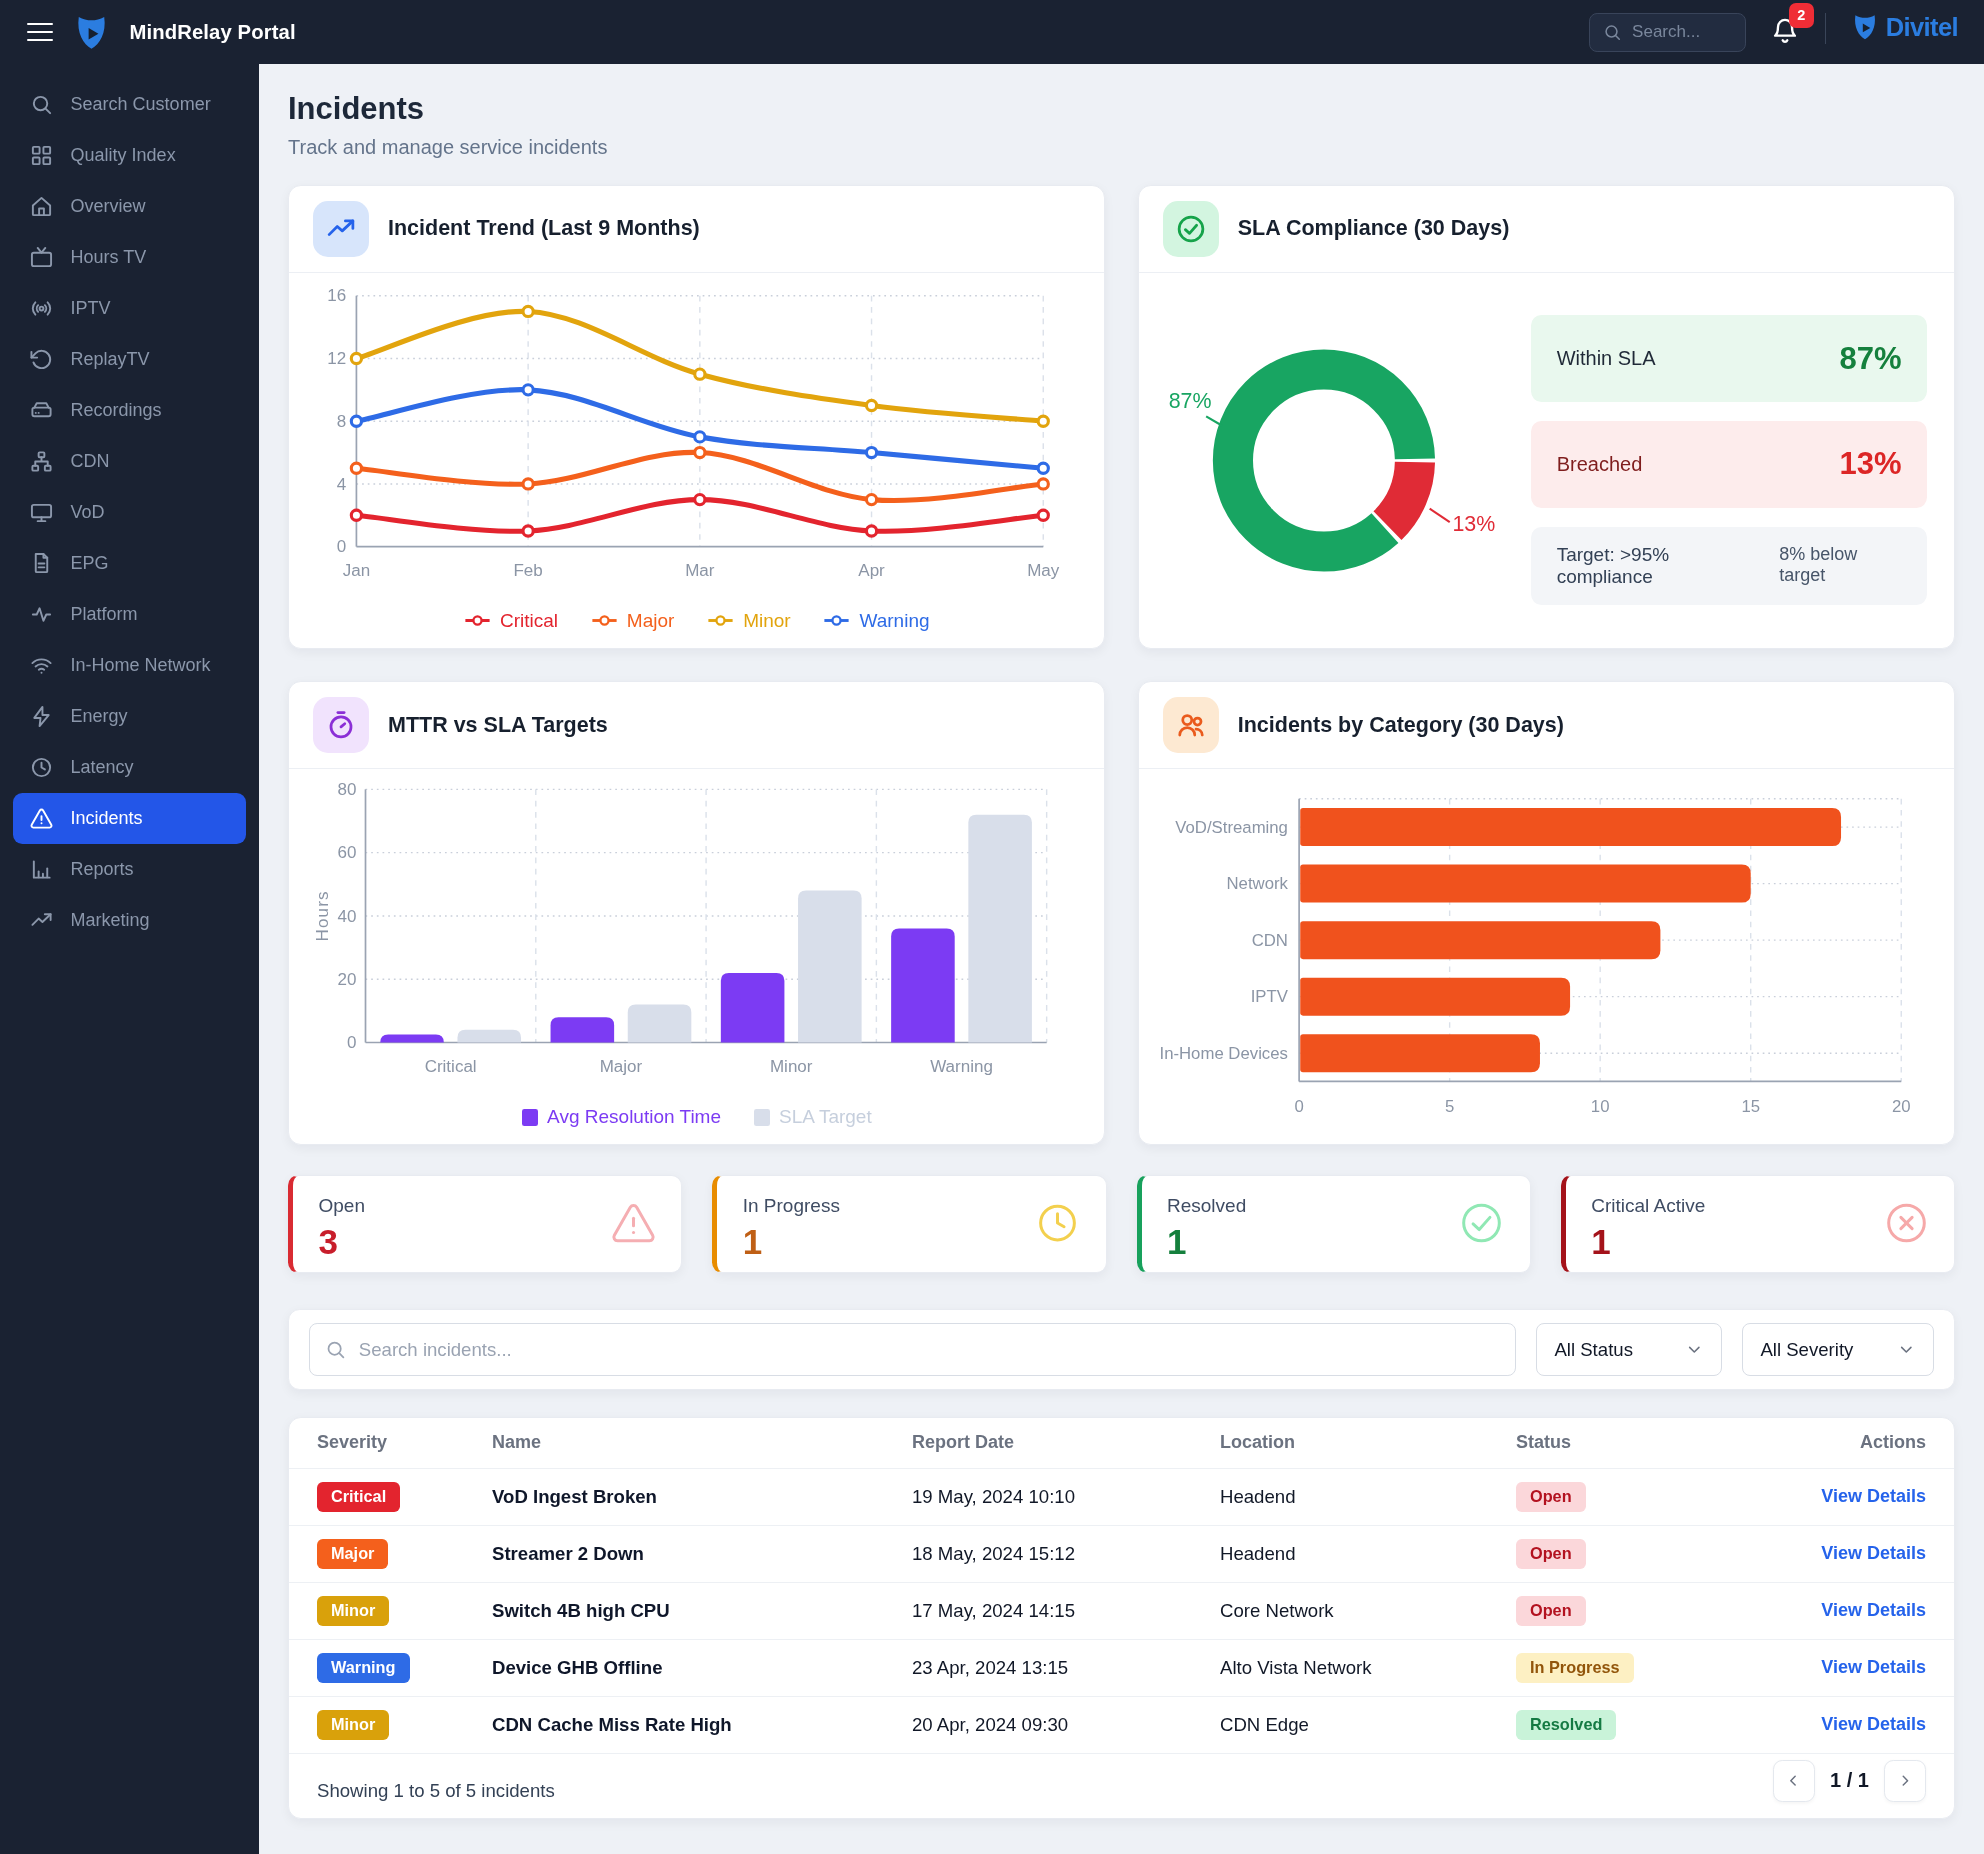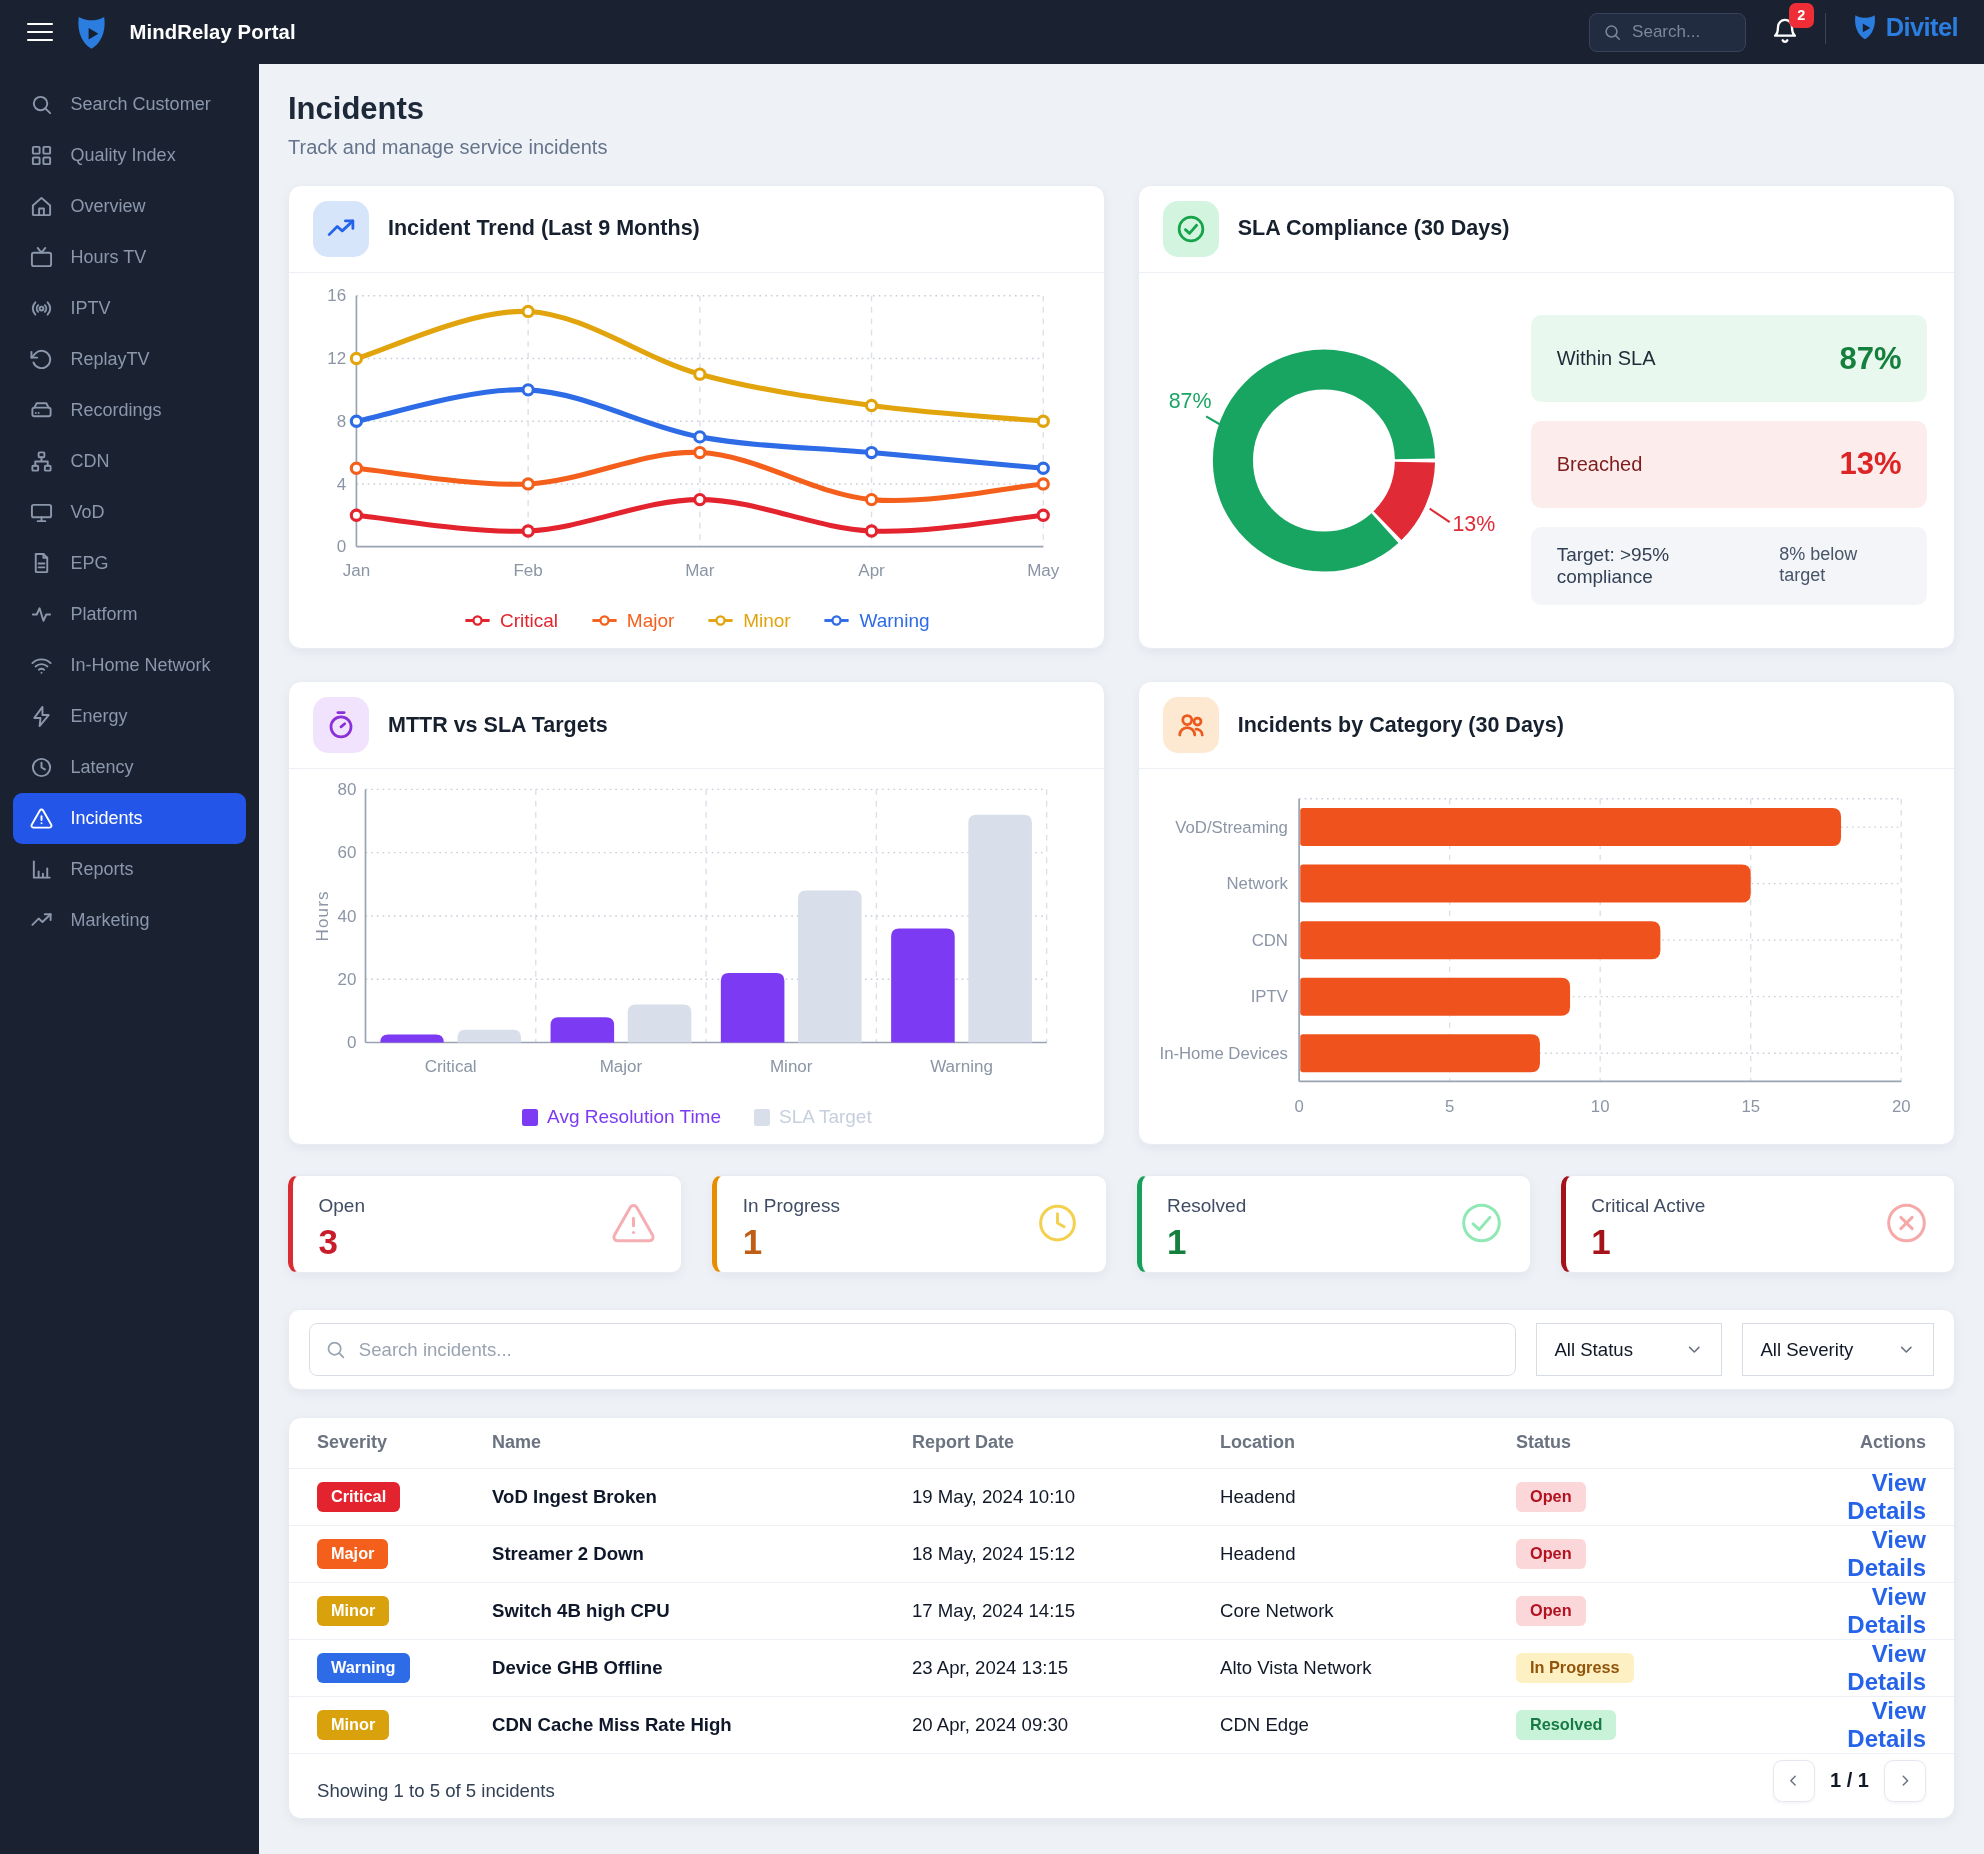--- a/index.html
+++ b/index.html
@@ -64,35 +64,35 @@
   .stat-card{background:#fff;border-radius:10.4px;border:0.6px solid #e8ebf1;border-left:5.8px solid #999;box-shadow:0 3.5px 10.4px rgba(15,23,42,.05);padding:18.6px 25.5px;position:relative;height:98px}
   .stat-label{font-size:19px;color:#3f4c63;font-weight:500}
   .stat-value{font-size:35px;font-weight:800;margin-top:7px;line-height:1}
   .stat-icon{position:absolute;right:25.5px;top:50%;transform:translateY(-50%)}
 
   
   .filter-card{margin-top:36px;background:#fff;border-radius:11.6px;padding:12.8px 20px;display:flex;gap:20px;align-items:center;border:0.6px solid #e8ebf1;box-shadow:0 3.5px 10.4px rgba(15,23,42,.05)}
   .search-inc{flex:1;display:flex;align-items:center;gap:12.8px;border:1.2px solid #d8dde5;border-radius:8.1px;height:53px;padding:0 15px}
   .search-inc input{flex:1;border:none;outline:none;font-size:18.6px;color:#111827;font-family:inherit}
   .search-inc input::placeholder{color:#9aa3b2}
-  .select{display:flex;align-items:center;justify-content:space-between;gap:15px;border:1.2px solid #d8dde5;border-radius:0;height:53px;padding:0 17.4px;font-size:18.6px;color:#111827;cursor:pointer}
+  .select{display:flex;align-items:center;justify-content:space-between;gap:15px;border:1.2px solid #d8dde5;border-radius:8px;height:53px;padding:0 17.4px;font-size:18.6px;color:#111827;cursor:pointer}
   .select.status{width:186px}
   .select.severity{width:192px}
 
   
   .table-card{margin-top:27px;background:#fff;border-radius:12.8px;border:0.6px solid #e8ebf1;box-shadow:0 3.5px 10.4px rgba(15,23,42,.05);overflow:hidden}
   .t-row{display:grid;grid-template-columns:175px 420px 308px 296px 283px 1fr;align-items:center;padding:0 28px}
   .t-head{height:50px;color:#6b7280;font-size:18px;font-weight:600}
   .t-body .t-row{height:57px;border-top:1.2px solid #edf0f4}
   .col-actions{text-align:right}
   .sev-badge{display:inline-flex;align-items:center;justify-content:center;color:#fff;font-size:16.3px;font-weight:700;border-radius:5.8px;padding:5.8px 14px}
   .cell-name{font-size:18.6px;font-weight:700;color:#0f172a}
   .cell-date,.cell-loc{font-size:18.6px;color:#111827}
   .status-badge{display:inline-flex;font-size:16.3px;font-weight:700;border-radius:5.8px;padding:5.8px 14px}
-  .view-link{color:#2563eb;font-size:24px;font-weight:600;cursor:pointer}
+  .view-link{color:#2563eb;font-size:18px;font-weight:600;cursor:pointer}
   .t-foot{display:flex;align-items:flex-end;justify-content:space-between;padding:16px 28px;border-top:1.2px solid #edf0f4;height:65px}
   .foot-sum{font-size:18.6px;color:#334155}
   .pager{display:flex;align-items:center;gap:15px}
   .page-btn{width:42px;height:42px;border:1.2px solid #e4e8ee;border-radius:9.3px;display:flex;align-items:center;justify-content:center;background:#fff;box-shadow:0 1.2px 3.5px rgba(0,0,0,.04);cursor:pointer}
   .page-ind{font-size:20px;font-weight:700;color:#111827}
 </style>
 </head>
 <body>
 
 <header class="topbar">

